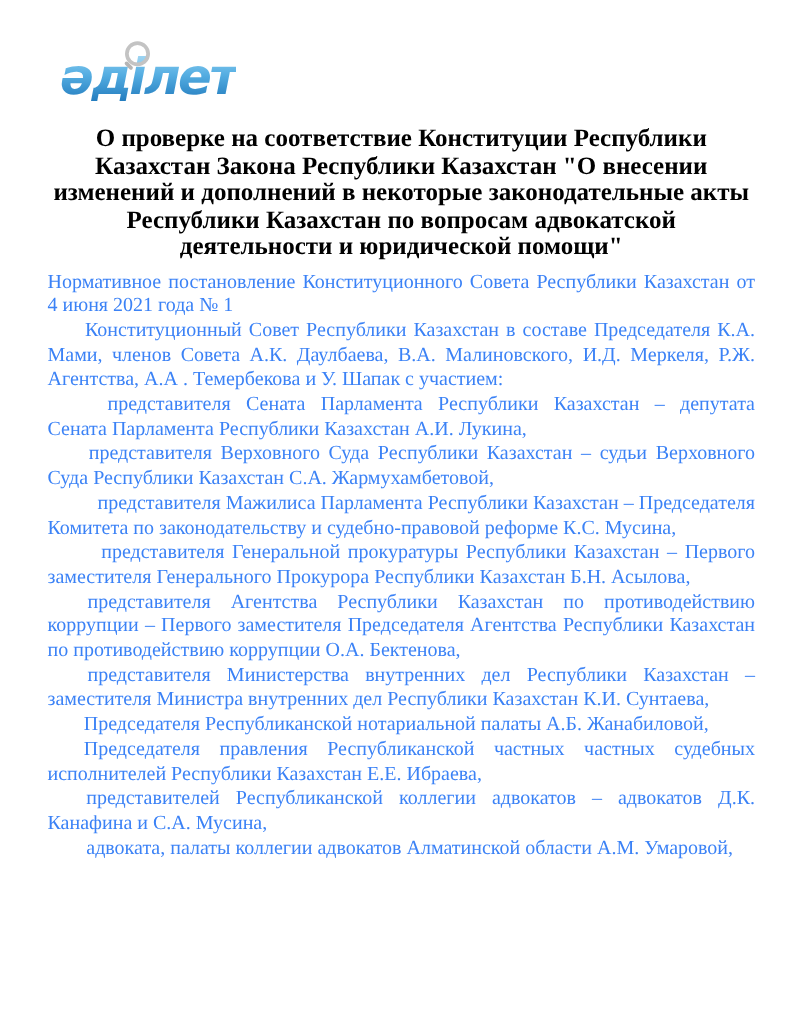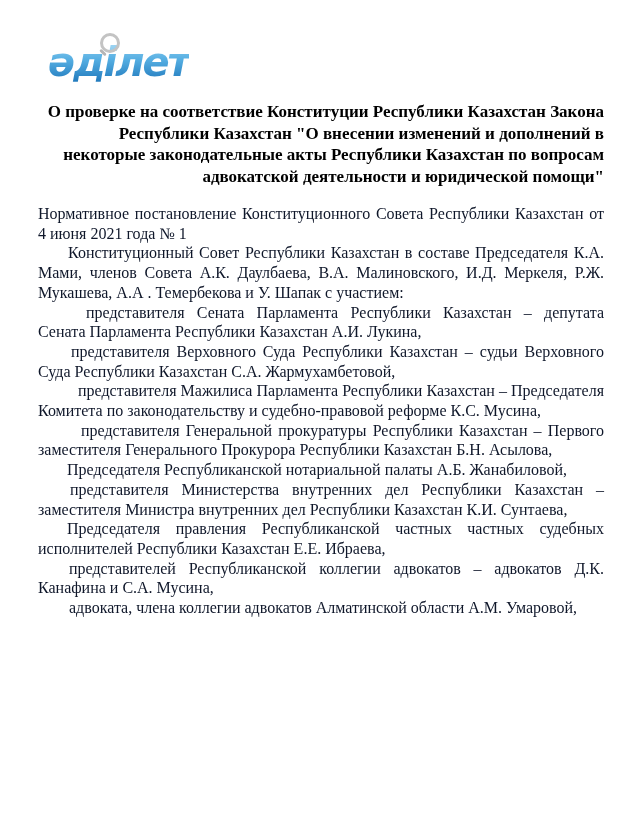--- a/index.html
+++ b/index.html
@@ -58,54 +58,55 @@
     left: -4px;
     bottom: -4px;
     width: 8px;
     height: 3px;
     background: #b5b5b5;
     border-radius: 2px;
     transform: rotate(45deg);
   }
   
   .doc-title {
-    margin: 15px 0 17px 0;
-    font-size: 17px;
+    margin: 15px 0 7px 0;
+    font-size: 20px;
     line-height: 21.5px;
     font-weight: bold;
-    text-align: right;
+    text-align: center;
     color: #000000;
   }
   .body-text p {
     margin: 0;
     font-size: 16px;
     line-height: 19.7px;
     text-align: justify;
-    color: #0f172a;
+    color: #3b82f6;
   }
 </style>
 </head>
 <body>
 
 <div class="page">
 
   <div class="logo">
     <span class="logo-text"><span>әд</span><span>і</span><span>лет</span></span>
     <span class="lens"></span>
   </div>
 
   <h1 class="doc-title">О проверке на соответствие Конституции Республики Казахстан Закона Республики Казахстан "О внесении изменений и дополнений в некоторые законодательные акты Республики Казахстан по вопросам адвокатской деятельности и юридической помощи"</h1>
 
   <div class="body-text">
     <p style="text-indent:0">Нормативное постановление Конституционного Совета Республики Казахстан от 4 июня 2021 года № 1</p>
-    <p style="text-indent:30px">Конституционный Совет Республики Казахстан в составе Председателя К.А. Мами, членов Совета А.К. Даулбаева, В.А. Малиновского, И.Д. Меркеля, Р.Ж. Мукашева, А.А . Темербекова и У. Шапак с участием:</p>
+    <p style="text-indent:30px">Конституционный Совет Республики Казахстан в составе Председателя К.А. Мами, членов Совета А.К. Даулбаева, В.А. Малиновского, И.Д. Меркеля, Р.Ж. Агентства, А.А . Темербекова и У. Шапак с участием:</p>
     <p style="text-indent:48px">представителя Сената Парламента Республики Казахстан – депутата Сената Парламента Республики Казахстан А.И. Лукина,</p>
     <p style="text-indent:33px">представителя Верховного Суда Республики Казахстан – судьи Верховного Суда Республики Казахстан С.А. Жармухамбетовой,</p>
     <p style="text-indent:40px">представителя Мажилиса Парламента Республики Казахстан – Председателя Комитета по законодательству и судебно-правовой реформе К.С. Мусина,</p>
     <p style="text-indent:43px">представителя Генеральной прокуратуры Республики Казахстан – Первого заместителя Генерального Прокурора Республики Казахстан Б.Н. Асылова,</p>
+    <p style="text-indent:32px">представителя Агентства Республики Казахстан по противодействию коррупции – Первого заместителя Председателя Агентства Республики Казахстан по противодействию коррупции О.А. Бектенова,</p>
+    <p style="text-indent:32px">представителя Министерства внутренних дел Республики Казахстан – заместителя Министра внутренних дел Республики Казахстан К.И. Сунтаева,</p>
     <p style="text-indent:29px">Председателя Республиканской нотариальной палаты А.Б. Жанабиловой,</p>
-    <p style="text-indent:32px">представителя Министерства внутренних дел Республики Казахстан – заместителя Министра внутренних дел Республики Казахстан К.И. Сунтаева,</p>
     <p style="text-indent:29px">Председателя правления Республиканской частных частных судебных исполнителей Республики Казахстан Е.Е. Ибраева,</p>
     <p style="text-indent:31px">представителей Республиканской коллегии адвокатов – адвокатов Д.К. Канафина и С.А. Мусина,</p>
-    <p style="text-indent:31px">адвоката, члена коллегии адвокатов Алматинской области А.М. Умаровой,</p>
+    <p style="text-indent:31px">адвоката, палаты коллегии адвокатов Алматинской области А.М. Умаровой,</p>
   </div>
 
 </div>
 
 </body></html>

